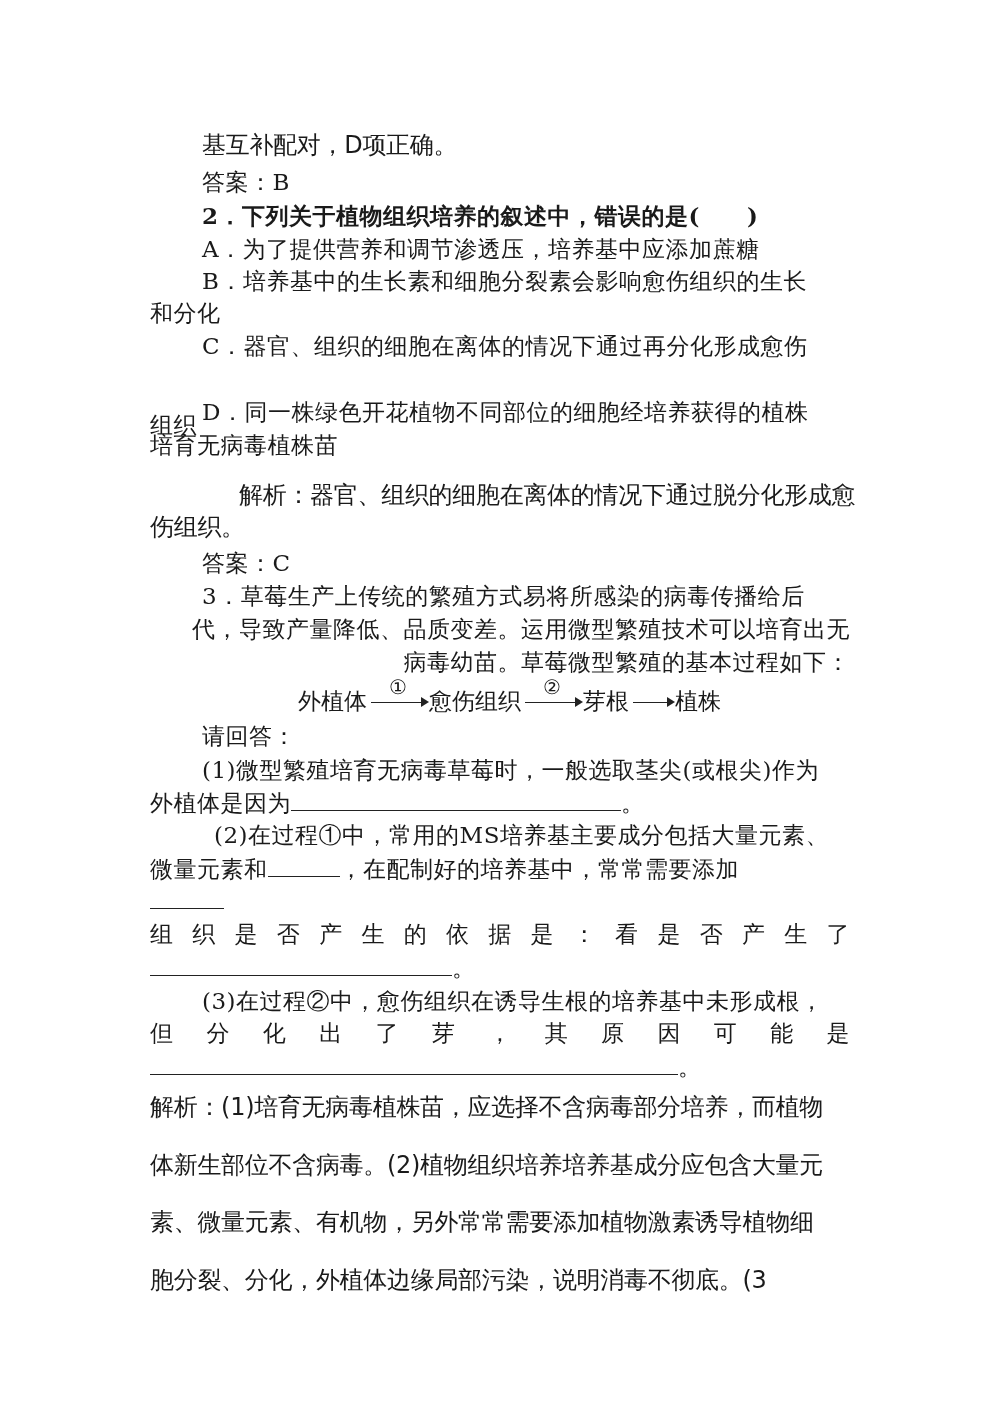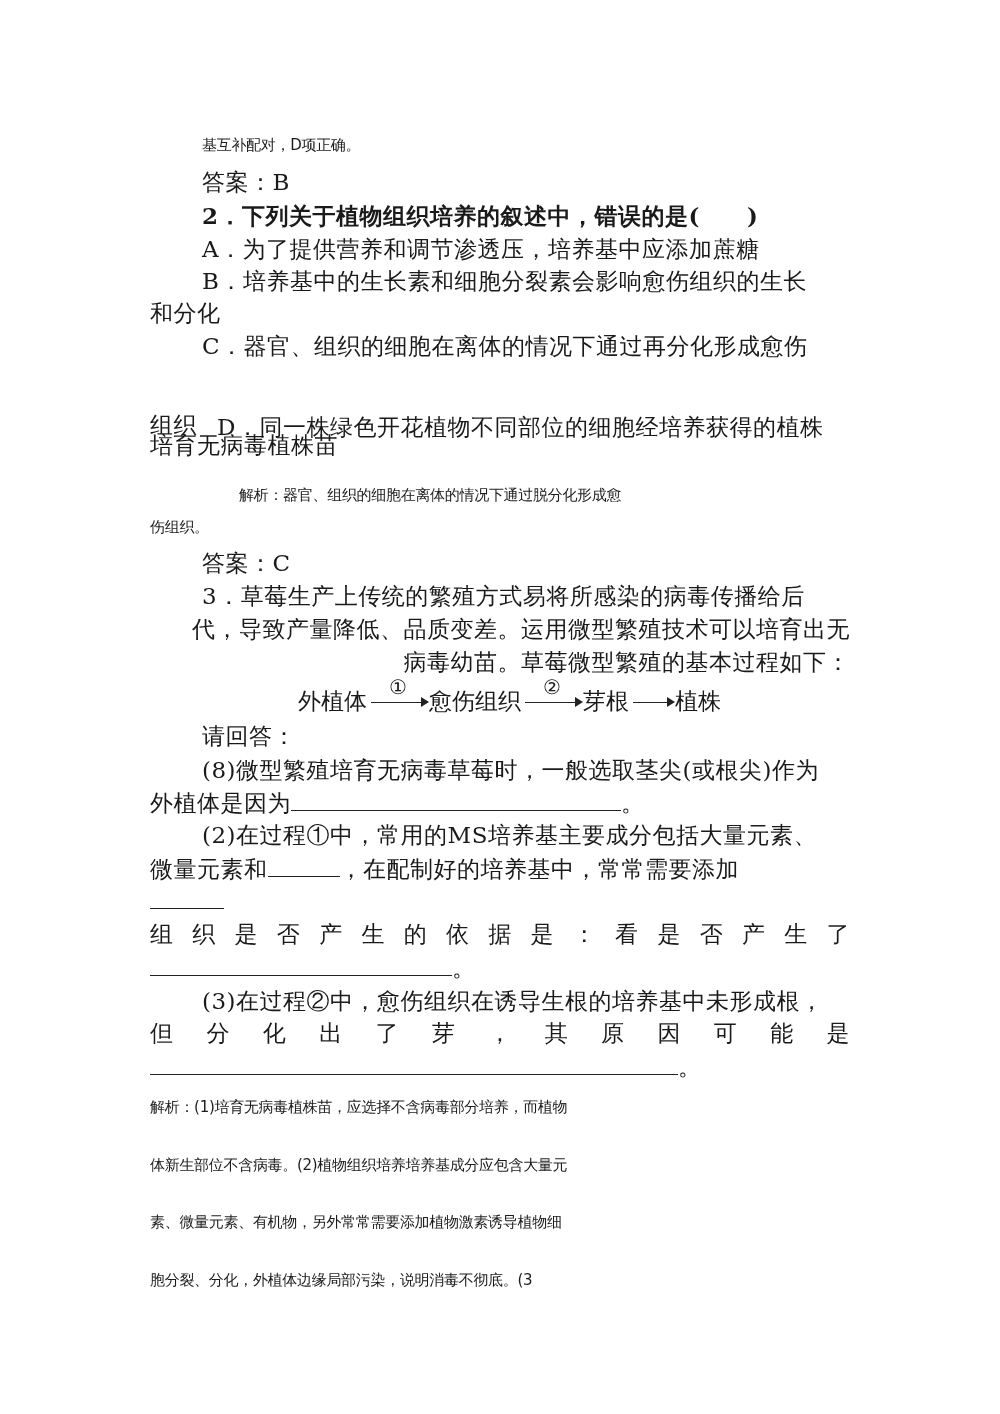--- a/index.html
+++ b/index.html
@@ -1,21 +1,21 @@
 <!DOCTYPE html>
 <html><head>
 <meta charset="utf-8">
 <style>
   html, body { margin: 0; padding: 0; background: #ffffff; }
   body { width: 1000px; height: 1414px; position: relative; overflow: hidden;
          font-family: "DejaVu Serif", "Liberation Serif", serif; color: #1a1a1a; }
   .line { position: absolute; left: 150px; width: 700px; font-size: 23px; line-height: 30px;
           white-space: nowrap; letter-spacing: 0.5px; }
   .ind { left: 202px; width: 648px; }
-  .sans { font-family: "DejaVu Sans", "Liberation Sans", sans-serif; font-size: 15px; letter-spacing: -0.3px; }
+  .sans { font-family: "DejaVu Sans", "Liberation Sans", sans-serif; font-size: 24px; letter-spacing: -0.3px; }
   .just { display: flex; justify-content: space-between; }
   .blank { display: inline-block; border-bottom: 1.5px solid #222; height: 22px; vertical-align: baseline; }
   .flow { position: absolute; top: 686px; left: 298px; font-size: 23px; line-height: 30px; white-space: nowrap; }
   .arr { display: inline-block; position: relative; width: 62px; height: 30px; vertical-align: top; }
   .arr .shaft { position: absolute; left: 4px; right: 6px; top: 16px; border-top: 1.5px solid #222; }
   .arr .head { position: absolute; right: 0; top: 11px; width: 0; height: 0;
                border-left: 8px solid #222; border-top: 5px solid transparent; border-bottom: 5px solid transparent; }
   .arr .lbl { position: absolute; left: 0; right: 0; top: -14px; text-align: center; font-size: 20px; }
   .arr.short { width: 46px; }
 </style>
@@ -26,42 +26,42 @@
 
   <div class="line ind sans" style="top:130px;">基互补配对，D项正确。</div>
   <div class="line ind" style="top:167px;">答案：B</div>
 
   <div class="line ind" style="top:201px;font-weight:bold;">2．下列关于植物组织培养的叙述中，错误的是(　　)</div>
   <div class="line ind" style="top:234px;">A．为了提供营养和调节渗透压，培养基中应添加蔗糖</div>
   <div class="line ind" style="top:266px;">B．培养基中的生长素和细胞分裂素会影响愈伤组织的生长</div>
   <div class="line" style="top:298px;">和分化</div>
   <div class="line ind" style="top:331px;">C．器官、组织的细胞在离体的情况下通过再分化形成愈伤</div>
   <div class="line" style="top:363px;margin-top:47px;">组织</div>
-  <div class="line ind" style="top:412px;margin-left:15px;">D．同一株绿色开花植物不同部位的细胞经培养获得的植株</div>
+  <div class="line ind" style="top:397px;">D．同一株绿色开花植物不同部位的细胞经培养获得的植株</div>
   <div class="line" style="top:430px;">培育无病毒植株苗</div>
   <div class="line ind sans" style="top:480px;margin-left:37px;">解析：器官、组织的细胞在离体的情况下通过脱分化形成愈</div>
   <div class="line sans" style="top:512px;">伤组织。</div>
   <div class="line ind" style="top:548px;">答案：C</div>
 
   <div class="line ind" style="top:581px;">3．草莓生产上传统的繁殖方式易将所感染的病毒传播给后</div>
   <div class="line" style="top:614px;text-align:right;">代，导致产量降低、品质变差。运用微型繁殖技术可以培育出无</div>
   <div class="line" style="top:647px;text-align:right;">病毒幼苗。草莓微型繁殖的基本过程如下：</div>
 
   <div class="flow">
     <span>外植体</span><span class="arr"><span class="lbl">①</span><span class="shaft"></span><span class="head"></span></span><span>愈伤组织</span><span class="arr"><span class="lbl">②</span><span class="shaft"></span><span class="head"></span></span><span>芽根</span><span class="arr short"><span class="shaft"></span><span class="head"></span></span><span>植株</span>
   </div>
 
   <div class="line ind" style="top:721px;">请回答：</div>
 
-  <div class="line ind" style="top:755px;">(8)微型繁殖培育无病毒草莓时，一般选取茎尖(或根尖)作为</div>
+  <div class="line ind" style="top:755px;">(1)微型繁殖培育无病毒草莓时，一般选取茎尖(或根尖)作为</div>
   <div class="line" style="top:788px;">
     <span>外植体是因为</span><span class="blank" style="width:330px;"></span><span>。</span>
   </div>
 
-  <div class="line ind" style="top:820px;">(2)在过程①中，常用的MS培养基主要成分包括大量元素、</div>
+  <div class="line ind" style="top:820px;margin-left:12px;">(2)在过程①中，常用的MS培养基主要成分包括大量元素、</div>
   <div class="line" style="top:854px;">
     <span>微量元素和</span><span class="blank" style="width:72px;"></span><span>，在配制好的培养基中，常常需要添加</span>
   </div>
   <div class="line" style="top:886px;">
     <span class="blank" style="width:74px;"></span>
   </div>
   <div class="line just" style="top:919px;">
     <span>组</span>
       <span>织</span>
       <span>是</span>

